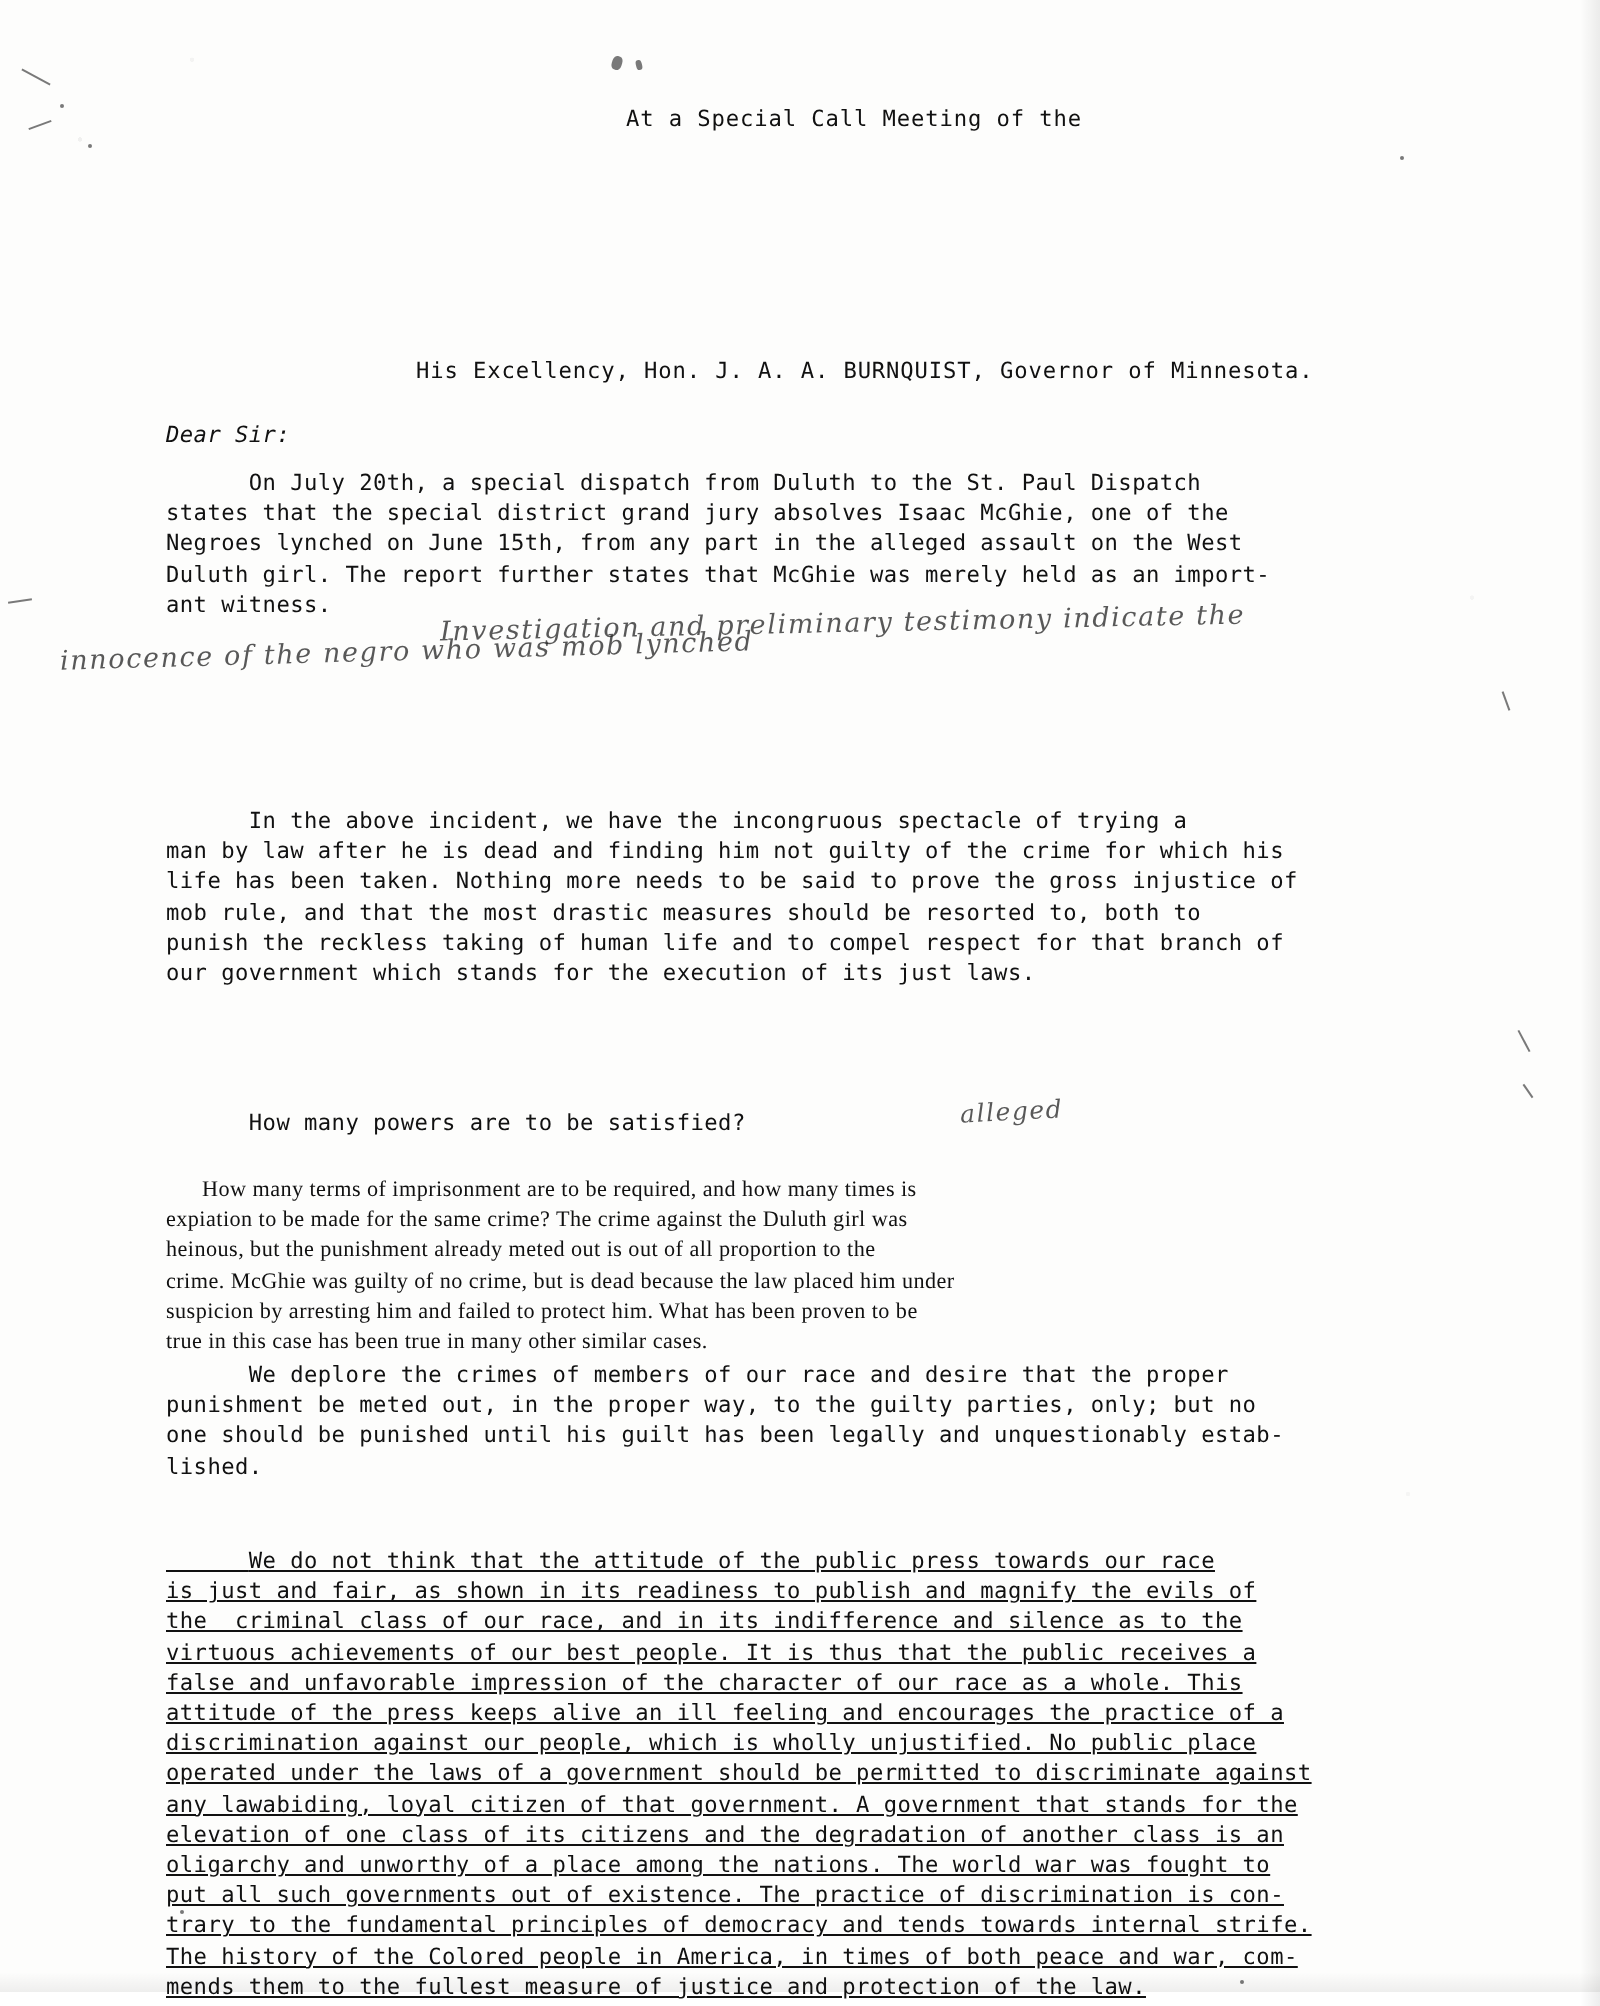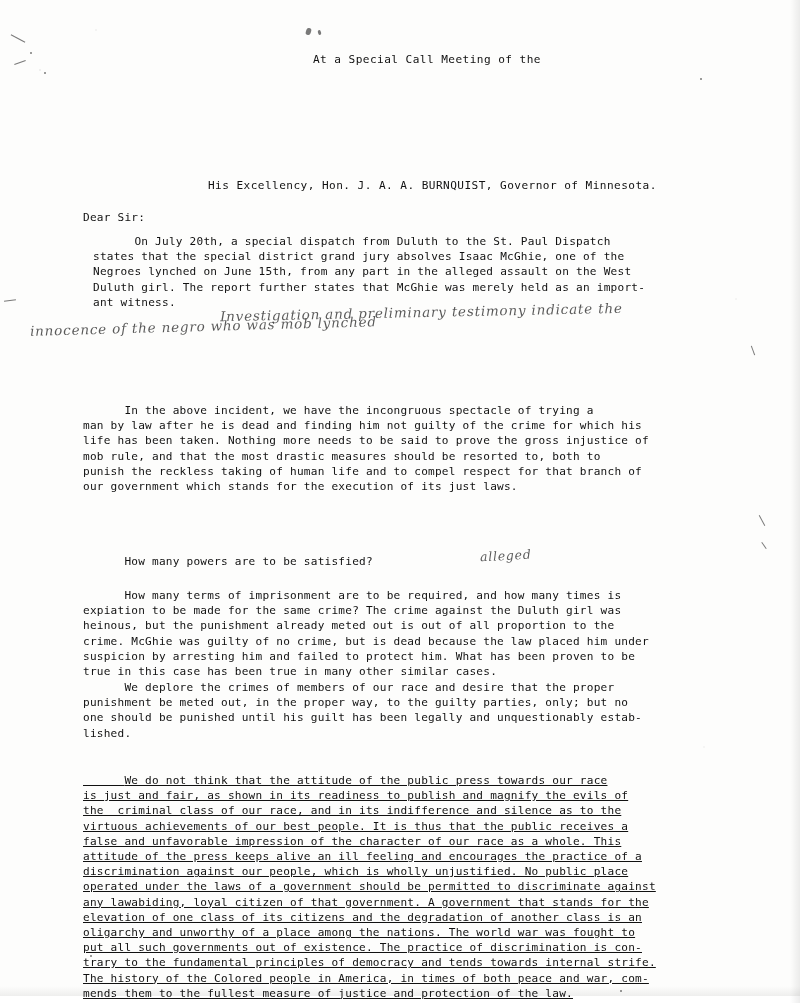--- a/index.html
+++ b/index.html
@@ -49,33 +49,33 @@
     font-size: 11.1px;
     line-height: 15.2px;
     letter-spacing: 0.04em;
     color: #111;
     white-space: pre-wrap;
   }
   .h1 { position: absolute; left: 253px; top: 34px; }
   .h2 { position: absolute; left: 155px; top: 86px; }
   .h3 { position: absolute; left: 148px; top: 123px; }
   .h4 { position: absolute; left: 148px; top: 160px; }
-  .salutation { position: absolute; left: 23px; top: 192px; }
+  .salutation { position: absolute; left: 23px; top: 192px; font-style: italic; }
 
   .para {
     position: absolute;
     left: 23px;
     width: 660px;
   }
-  .p1 { top: 216px; margin-left: 10px; }
+  .p1 { top: 216px; }
   .p2 { top: 308px; }
   .p3 { top: 385px; }
   .p4 { top: 508px; }
   .q1 { top: 536px; }
-  .p5 { top: 570px; }
+  .p5 { top: 570px; font-family: Liberation Serif, serif; }
   .p6 { top: 662px; }
   .p7 { top: 755px; text-decoration: underline; }
 
   
   .hand {
     position: absolute;
     font-family: "DejaVu Serif", serif;
     font-style: italic;
     font-size: 13px;
     color: #1a1a1a;

